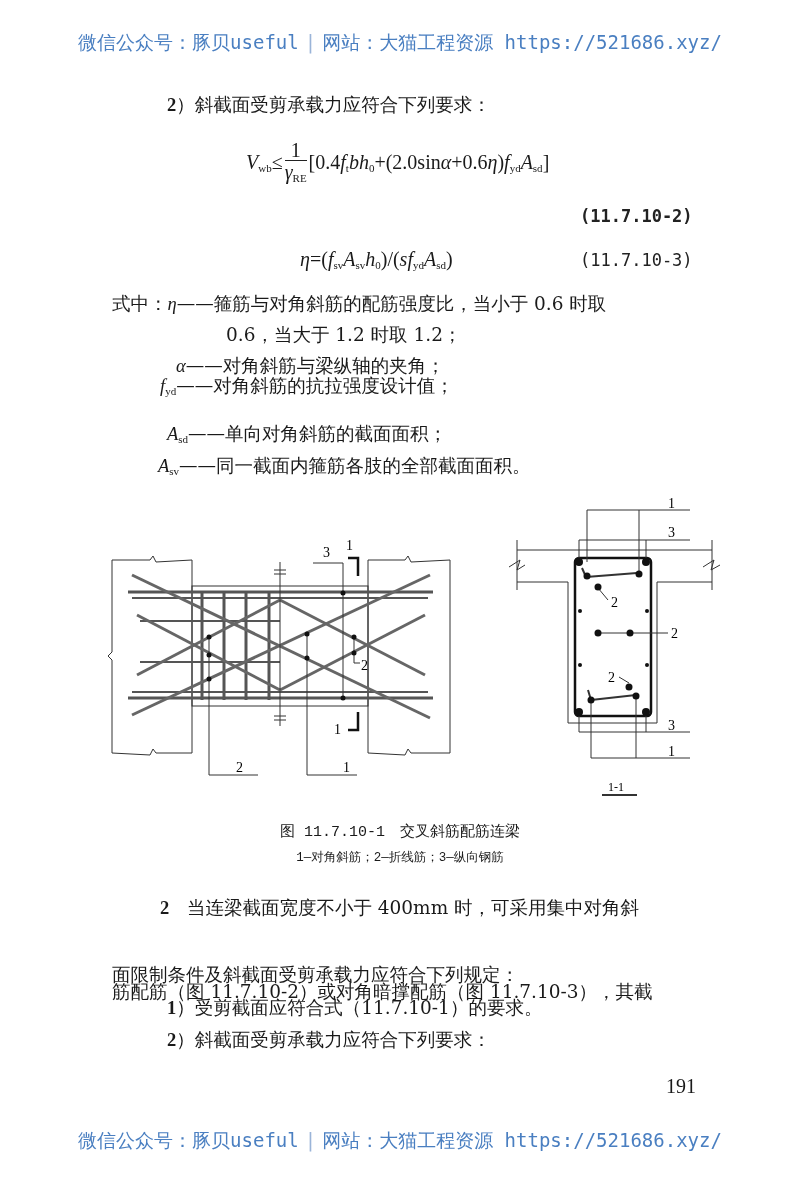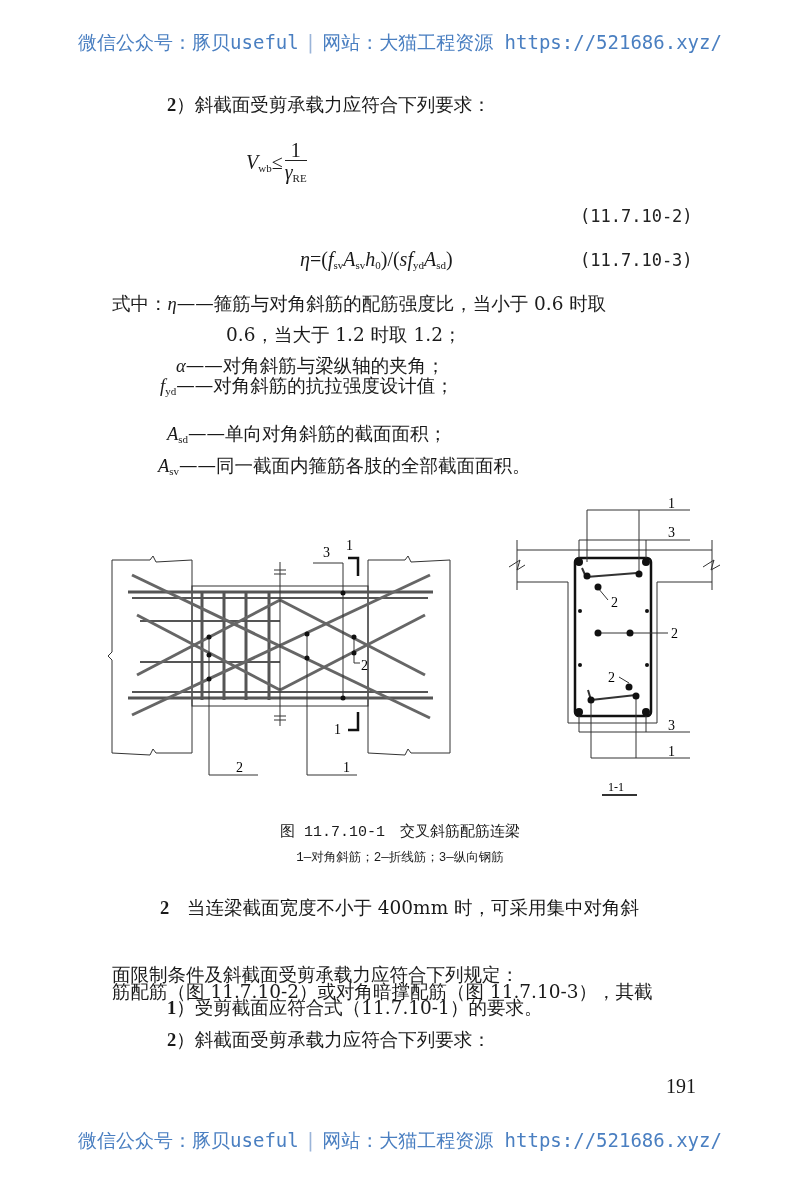--- a/index.html
+++ b/index.html
@@ -31,23 +31,23 @@
 
 <div class="watermark wm-top">
   <span>微信公众号：豚贝useful</span><span class="sep">|</span><span>网站：大猫工程资源 https://521686.xyz/</span>
 </div>
 
 <div class="line" style="left:167px;top:92px;">
   <span class="b">2</span><span>）斜截面受剪承载力应符合下列要求：</span>
 </div>
 
 <div class="line eq" style="left:200px;top:140px;margin-left:46px;">
-  <span class="it">V</span><sub>wb</sub><span>≤</span><span class="frac"><span class="num">1</span><span class="den"><span class="it">γ</span><sub>RE</sub></span></span>
-</div>
-<div class="eqno" style="left:580px;top:206px;">(11.7.10-2)</div>
+  <span class="it">V</span><sub>wb</sub><span>≤</span><span class="frac"><span class="num">1</span><span class="den"><span class="it">γ</span><sub>RE</sub></span></span><span>[0.4<i>f</i><sub>t</sub><i>bh</i><sub>0</sub>+(2.0sin<i>α</i>+0.6<i>η</i>)<i>f</i><sub>yd</sub><i>A</i><sub>sd</sub>]</span>
+</div>
+<div class="eqno" style="left:580px;top:206px;font-weight:bold;">(11.7.10-2)</div>
 
 <div class="line eq" style="left:300px;top:248px;">
   <span><i>η</i>=(<i>f</i><sub>sv</sub><i>A</i><sub>sv</sub><i>h</i><sub>0</sub>)/(<i>sf</i><sub>yd</sub><i>A</i><sub>sd</sub>)</span>
 </div>
 <div class="eqno" style="left:580px;top:250px;">(11.7.10-3)</div>
 
 <div class="line" style="left:112px;top:291px;">
   <span>式中：</span><span class="it">η</span><span>——箍筋与对角斜筋的配筋强度比，当小于 0.6 时取</span>
 </div>
 <div class="line" style="left:226px;top:322px;">0.6，当大于 1.2 时取 1.2；</div>

